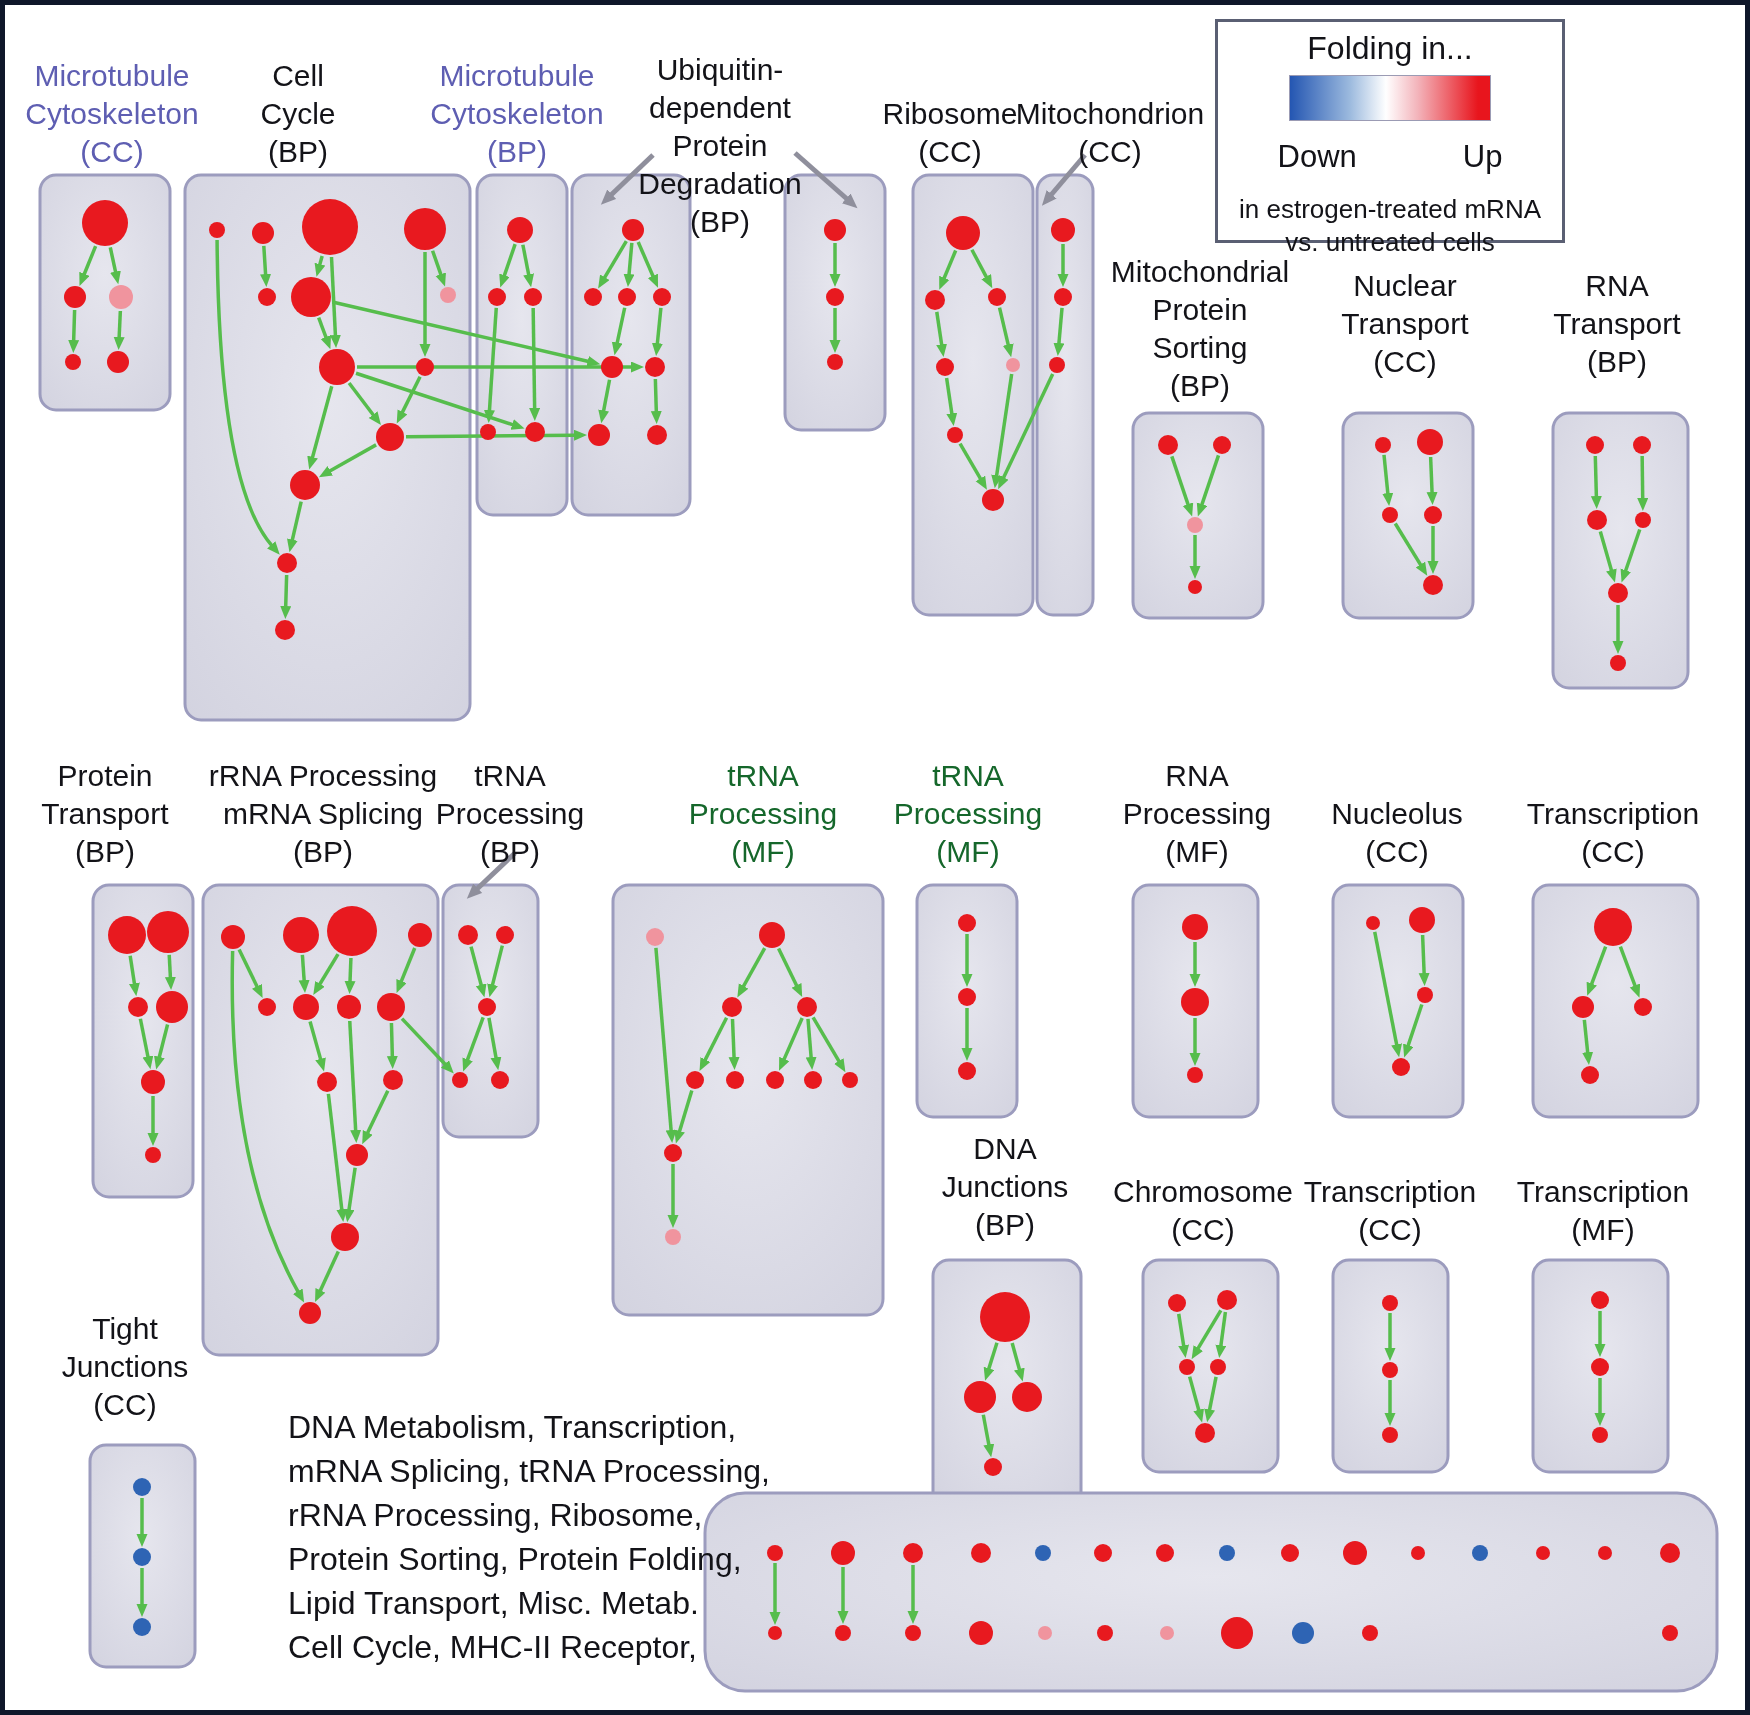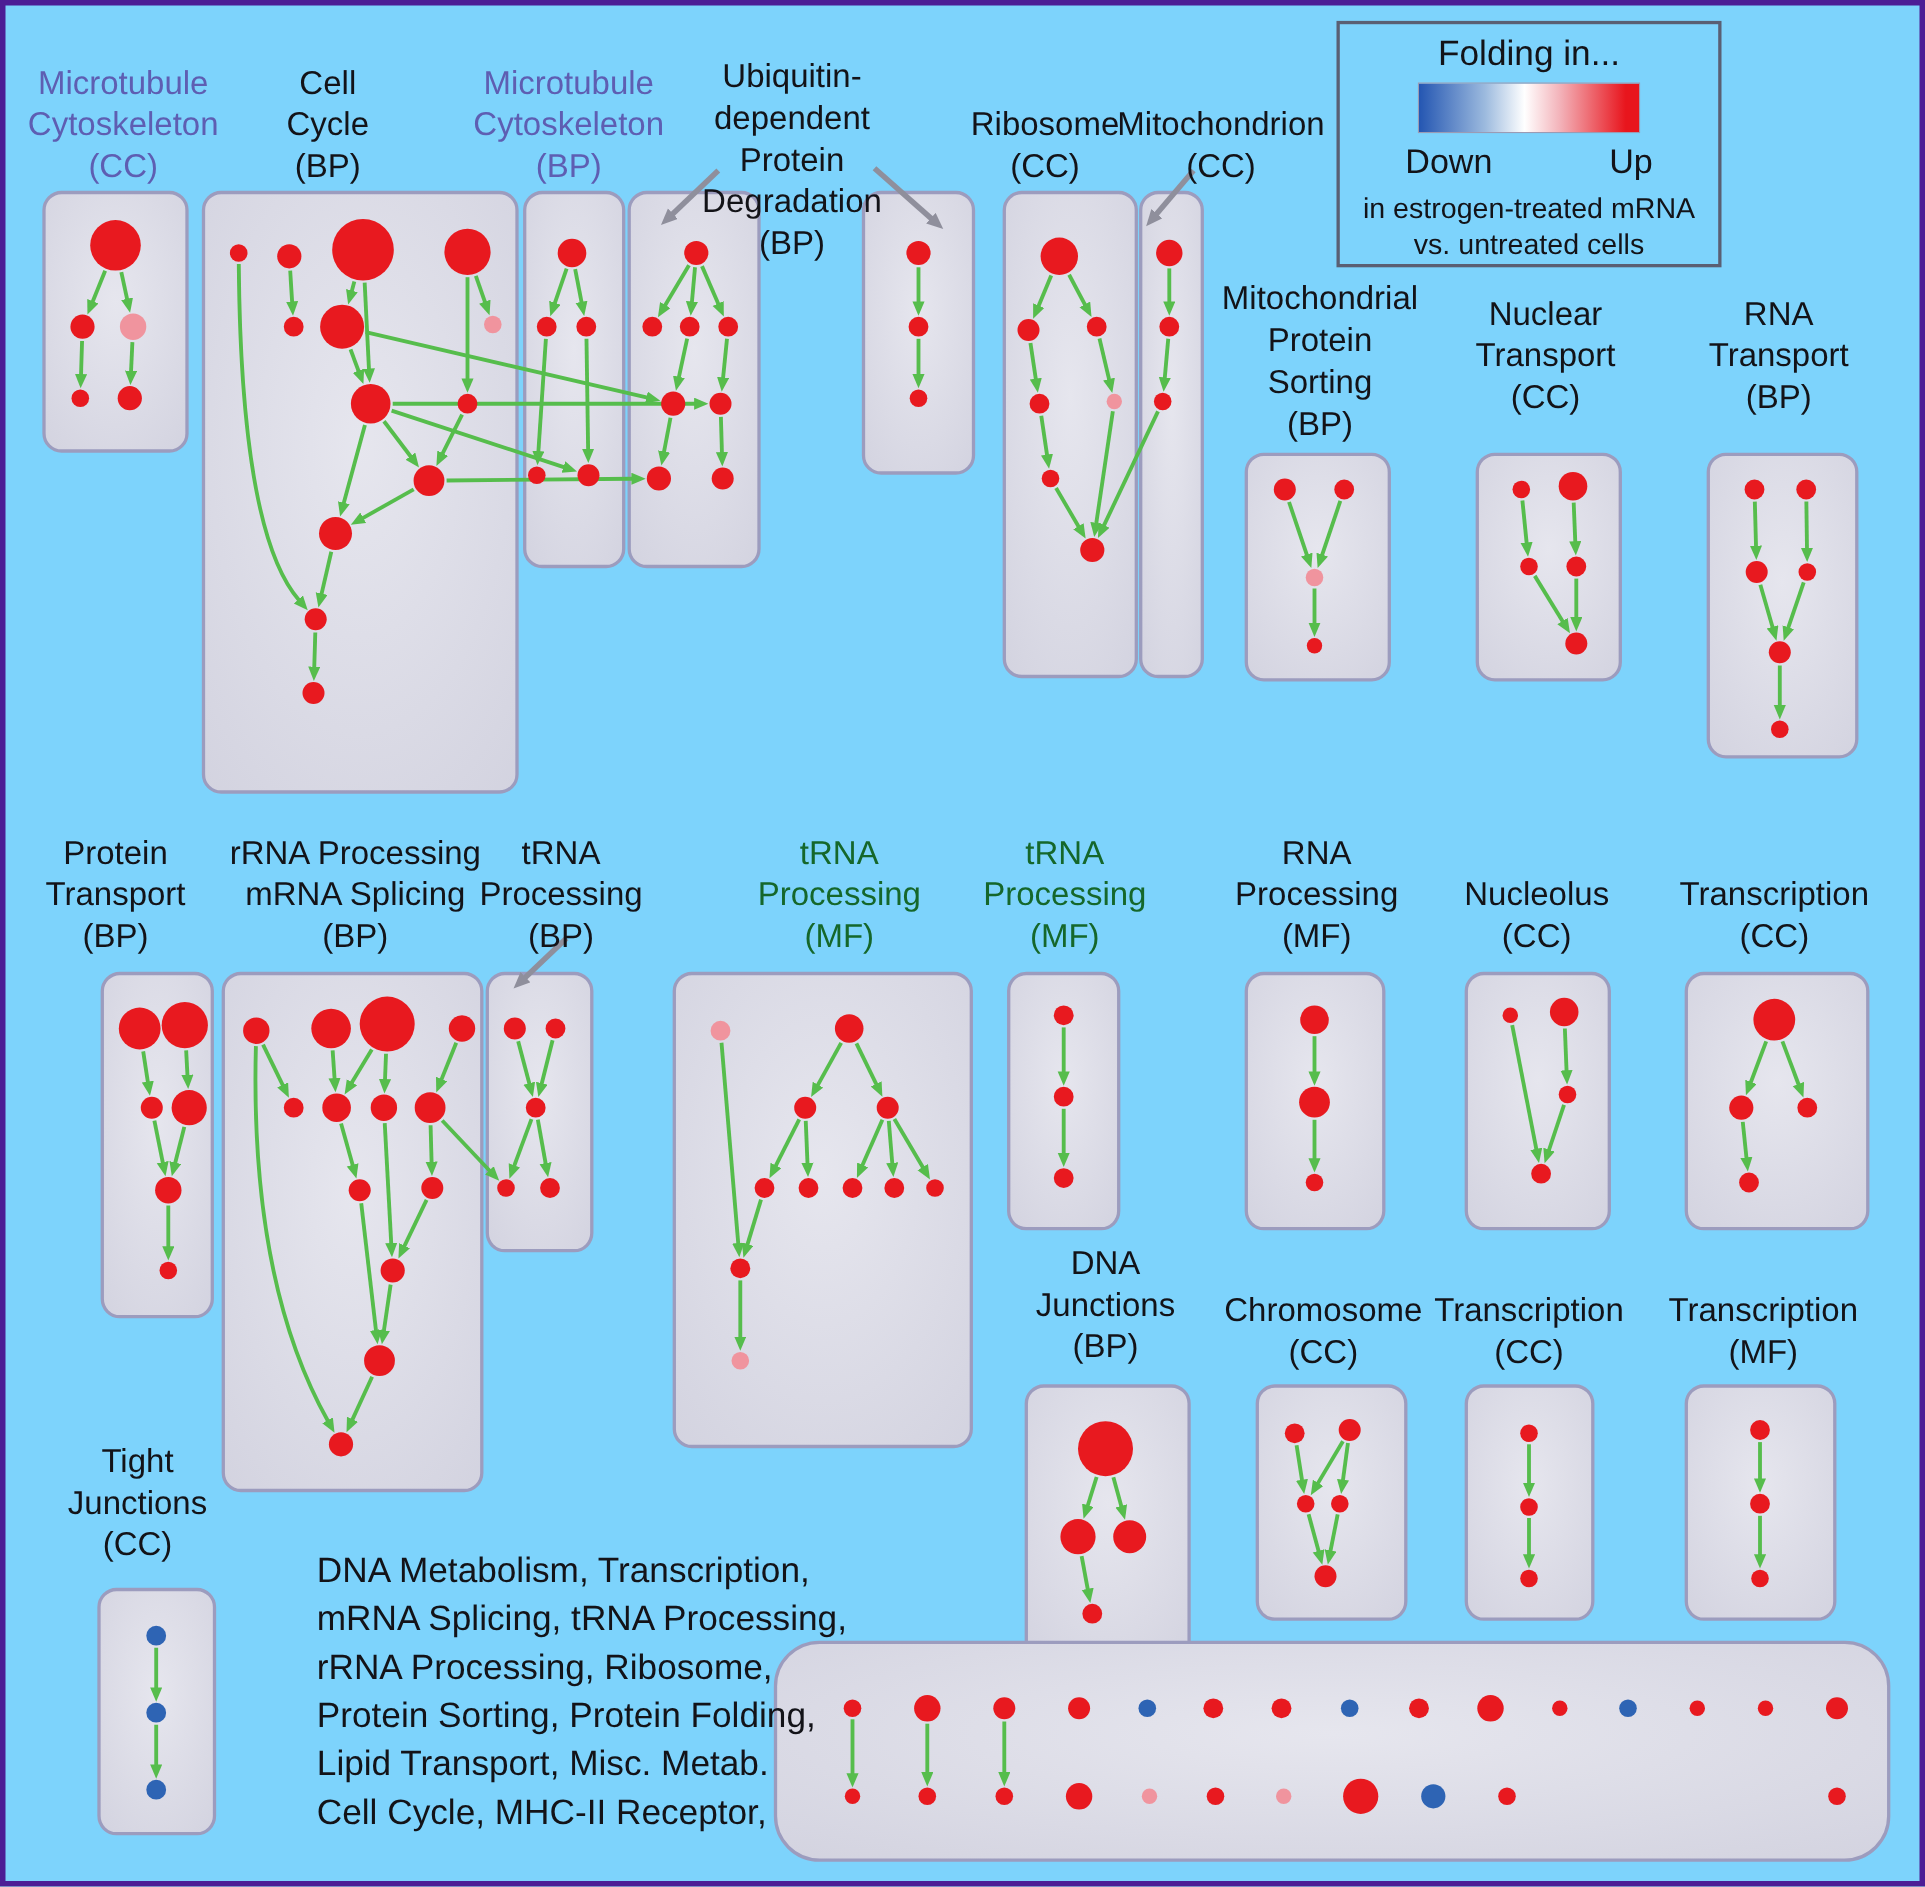--- a/index.html
+++ b/index.html
@@ -1,36 +1,36 @@
 <!DOCTYPE html>
 <html><head>
 <meta charset="utf-8">
 <style>
   html,body{margin:0;padding:0;background:#9a9ab5;}
   .canvas{
     position:relative;width:1750px;height:1715px;box-sizing:border-box;
-    background:#7dd3fc;border:5px solid #4c1d95;overflow:hidden;
+    background:#ffffff;border:5px solid #0f172a;overflow:hidden;
     font-family:"Liberation Sans","DejaVu Sans",sans-serif;
   }
   #diagram{position:absolute;left:0;top:0;}
   #labels{position:absolute;left:0;top:0;width:100%;height:100%;}
   .cluster-label{
     position:absolute;transform:translateX(-50%);text-align:center;
     font-size:30px;line-height:38px;white-space:nowrap;
   }
   .legend{
     position:absolute;left:1210px;top:14px;width:350px;height:224px;
     border:3px solid #5a5f73;box-sizing:border-box;text-align:center;padding-top:8px;
   }
   .legend-title{font-size:32px;color:#131318;}
   .legend-bar{
     width:200px;height:44px;margin:8px auto 2px;border:1px solid #9b9bb4;
     background:linear-gradient(90deg,#2456b2 0%,#9cbade 30%,#ffffff 48%,#f3b3ba 64%,#e8151d 94%);
   }
-  .legend-row{width:225px;margin:8px auto;display:flex;justify-content:space-between;font-size:31px;color:#131318;}
+  .legend-row{width:225px;margin:18px auto;display:flex;justify-content:space-between;font-size:31px;color:#131318;}
   .legend-sub{font-size:26px;line-height:33px;color:#131318;}
   .misc-text{position:absolute;left:243px;top:1400px;font-size:32px;line-height:44px;color:#131318;margin-left:40px;}
 </style>
 </head>
 <body>
 
 <div class="canvas">
 
   <svg id="diagram" width="1750" height="1715" viewBox="0 0 1750 1715">
     <defs>

